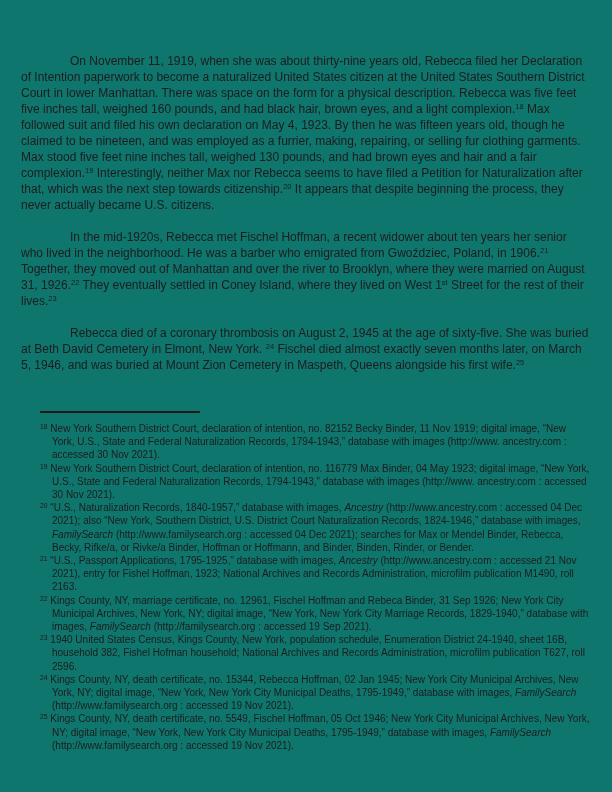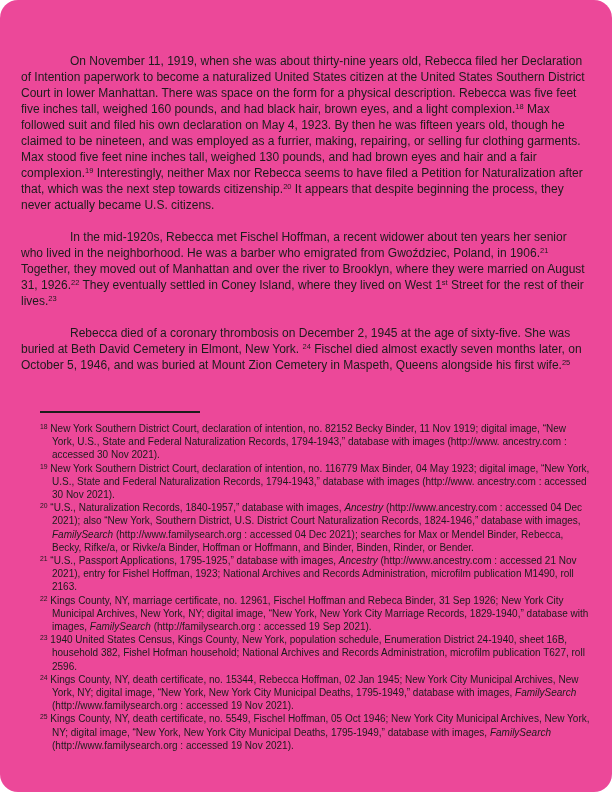--- a/index.html
+++ b/index.html
@@ -7,22 +7,21 @@
     width: 612px; height: 792px;
     background: #ffffff;
     font-family: "Liberation Sans", sans-serif;
     color: #1c1c1c;
     overflow: hidden;
   }
   .page {
     box-sizing: border-box;
     width: 612px; height: 792px;
     padding: 53px 21px 10px 21px;
-    background: #ec4899;
-    border-radius: 18px;
+    background: #0f766e;
   }
   .body-text p {
     margin: 0 0 16px 0;
     font-size: 12px;
     line-height: 16px;
     text-indent: 49px;
     color: #1c1c1c;
   }
   .sup {
     font-size: 7.5px;
@@ -57,21 +56,21 @@
   }
   i { }
 </style>
 </head>
 <body>
 
 <div class="page">
   <div class="body-text">
       <p><span>On November 11, 1919, when she was about thirty-nine years old, Rebecca filed her Declaration of Intention paperwork to become a naturalized United States citizen at the United States Southern District Court in lower Manhattan. There was space on the form for a physical description. Rebecca was five feet five inches tall, weighed 160 pounds, and had black hair, brown eyes, and a light complexion.</span><span class="sup">18</span><span> Max followed suit and filed his own declaration on May 4, 1923. By then he was fifteen years old, though he claimed to be nineteen, and was employed as a furrier, making, repairing, or selling fur clothing garments. Max stood five feet nine inches tall, weighed 130 pounds, and had brown eyes and hair and a fair complexion.</span><span class="sup">19</span><span> Interestingly, neither Max nor Rebecca seems to have filed a Petition for Naturalization after that, which was the next step towards citizenship.</span><span class="sup">20</span><span> It appears that despite beginning the process, they never actually became U.S. citizens.</span></p>
       <p><span>In the mid-1920s, Rebecca met Fischel Hoffman, a recent widower about ten years her senior who lived in the neighborhood. He was a barber who emigrated from Gwoździec, Poland, in 1906.</span><span class="sup">21</span><span> Together, they moved out of Manhattan and over the river to Brooklyn, where they were married on August 31, 1926.</span><span class="sup">22</span><span> They eventually settled in Coney Island, where they lived on West 1</span><span class="sup">st</span><span> Street for the rest of their lives.</span><span class="sup">23</span></p>
-      <p><span>Rebecca died of a coronary thrombosis on December 2, 1945 at the age of sixty-five. She was buried at Beth David Cemetery in Elmont, New York. </span><span class="sup">24</span><span> Fischel died almost exactly seven months later, on October 5, 1946, and was buried at Mount Zion Cemetery in Maspeth, Queens alongside his first wife.</span><span class="sup">25</span></p>
+      <p><span>Rebecca died of a coronary thrombosis on August 2, 1945 at the age of sixty-five. She was buried at Beth David Cemetery in Elmont, New York. </span><span class="sup">24</span><span> Fischel died almost exactly seven months later, on March 5, 1946, and was buried at Mount Zion Cemetery in Maspeth, Queens alongside his first wife.</span><span class="sup">25</span></p>
     </div>
   <div class="footnote-sep"></div>
   <div class="footnotes">
       <div class="footnote"><span class="fn-num">18</span> <span>New York Southern District Court, declaration of intention, no. 82152 Becky Binder, 11 Nov 1919; digital image, “New York, U.S., State and Federal Naturalization Records, 1794-1943,” database with images (http://www. ancestry.com : accessed 30 Nov 2021).</span></div>
       <div class="footnote"><span class="fn-num">19</span> <span>New York Southern District Court, declaration of intention, no. 116779 Max Binder, 04 May 1923; digital image, “New York, U.S., State and Federal Naturalization Records, 1794-1943,” database with images (http://www. ancestry.com : accessed 30 Nov 2021).</span></div>
       <div class="footnote"><span class="fn-num">20</span> <span>“U.S., Naturalization Records, 1840-1957,” database with images, </span><i>Ancestry</i><span> (http://www.ancestry.com : accessed 04 Dec 2021); also “New York, Southern District, U.S. District Court Naturalization Records, 1824-1946,” database with images, </span><i>FamilySearch</i><span> (http://www.familysearch.org : accessed 04 Dec 2021); searches for Max or Mendel Binder, Rebecca, Becky, Rifke/a, or Rivke/a Binder, Hoffman or Hoffmann, and Binder, Binden, Rinder, or Bender.</span></div>
       <div class="footnote"><span class="fn-num">21</span> <span>“U.S., Passport Applications, 1795-1925,” database with images, </span><i>Ancestry</i><span> (http://www.ancestry.com : accessed 21 Nov 2021), entry for Fishel Hoffman, 1923; National Archives and Records Administration, microfilm publication M1490, roll 2163.</span></div>
       <div class="footnote"><span class="fn-num">22</span> <span>Kings County, NY, marriage certificate, no. 12961, Fischel Hoffman and Rebeca Binder, 31 Sep 1926; New York City Municipal Archives, New York, NY; digital image, “New York, New York City Marriage Records, 1829-1940,” database with images, </span><i>FamilySearch</i><span> (http://familysearch.org : accessed 19 Sep 2021).</span></div>
       <div class="footnote"><span class="fn-num">23</span> <span>1940 United States Census, Kings County, New York, population schedule, Enumeration District 24-1940, sheet 16B, household 382, Fishel Hofman household; National Archives and Records Administration, microfilm publication T627, roll 2596.</span></div>
       <div class="footnote"><span class="fn-num">24</span> <span>Kings County, NY, death certificate, no. 15344, Rebecca Hoffman, 02 Jan 1945; New York City Municipal Archives, New York, NY; digital image, “New York, New York City Municipal Deaths, 1795-1949,” database with images, </span><i>FamilySearch</i><span> (http://www.familysearch.org : accessed 19 Nov 2021).</span></div>

